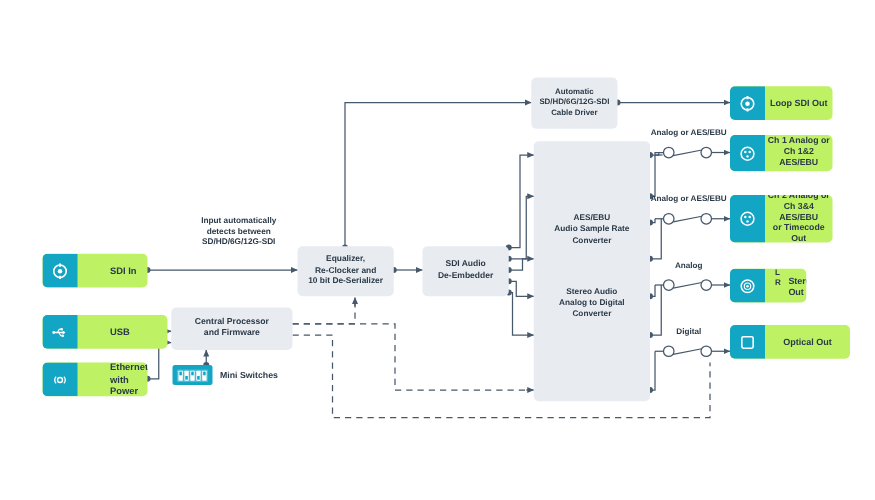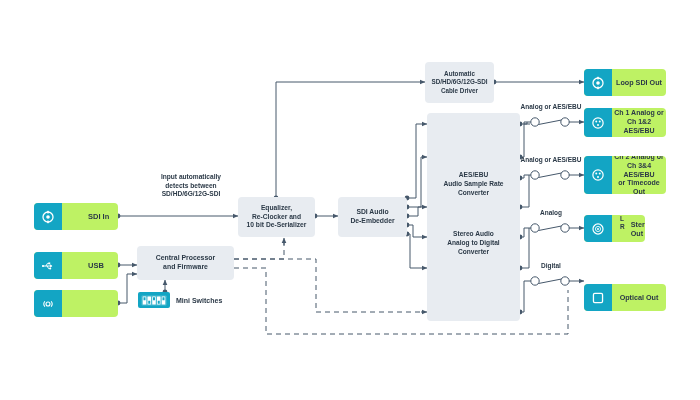--- a/index.html
+++ b/index.html
@@ -179,21 +179,21 @@
       <svg width="14" height="14" viewBox="0 0 24 24">
         <circle cx="12" cy="12" r="8.6" fill="none" stroke="#ffffff" stroke-width="2.2"></circle>
         <circle cx="12" cy="12" r="3.1" fill="#ffffff"></circle>
         <rect x="10.6" y="1.4" width="2.8" height="4.4" fill="#ffffff"></rect>
         <rect x="10.6" y="18.2" width="2.8" height="4.4" fill="#ffffff"></rect>
       </svg>
     </div>
     <div class="lb">SDI In</div>
   </div>
 
-  <div class="node io" style="left:34px;top:252px;width:84px;height:27px;font-size:7.5px;">
+  <div class="node io" style="left:34px;top:252px;width:100px;height:27px;font-size:7.5px;">
     <div class="ic">
       <svg width="14" height="14" viewBox="0 0 24 24">
         <path d="M3 12 H19" stroke="#ffffff" stroke-width="1.8" fill="none"></path>
         <circle cx="3.4" cy="12" r="1.9" fill="#ffffff"></circle>
         <path d="M19 12 L15.6 9.2 L15.6 14.8 Z" fill="#ffffff"></path>
         <path d="M8.5 12 L11 7.6 L13.6 7.6" stroke="#ffffff" stroke-width="1.6" fill="none"></path>
         <rect x="12.6" y="5.9" width="3.2" height="3.2" fill="#ffffff"></rect>
         <path d="M10.5 12 L13 16.4 L15.2 16.4" stroke="#ffffff" stroke-width="1.6" fill="none"></path>
         <circle cx="15.8" cy="16.4" r="1.8" fill="#ffffff"></circle>
       </svg>
@@ -201,20 +201,26 @@
     <div class="lb">USB</div>
   </div>
 
   <div class="node io" style="left:34px;top:290px;width:84px;height:27px;font-size:7.5px;">
     <div class="ic">
       <svg width="14" height="14" viewBox="0 0 24 24">
         <circle cx="12" cy="12" r="3.4" fill="none" stroke="#ffffff" stroke-width="1.9"></circle>
         <path d="M6.6 7.3 A7.6 7.6 0 0 0 6.6 16.7" stroke="#ffffff" stroke-width="1.8" fill="none"></path>
         <path d="M17.4 7.3 A7.6 7.6 0 0 1 17.4 16.7" stroke="#ffffff" stroke-width="1.8" fill="none"></path>
       </svg>
+    </div>
+    <div class="lb">
+      <div>
+        <div>Ethernet</div>
+        <div>with Power</div>
+      </div>
     </div>
   </div>
 
   <div class="plain-label" style="left:128px;top:173px;width:126px;font-size:6.6px;">
     <div>Input automatically</div>
     <div>detects between</div>
     <div>SD/HD/6G/12G-SDI</div>
   </div>
 
   <div class="node greybox" style="left:238px;top:197px;width:77px;height:40px;font-size:6.7px;">
@@ -343,21 +349,21 @@
         <circle cx="12" cy="12" r="1.7" fill="#ffffff"></circle>
       </svg>
     </div>
     <div class="lr">
       <div>L</div>
       <div>R</div>
     </div>
     <div class="lb" style="padding-left:2px;">Stereo Out</div>
   </div>
 
-  <div class="node io center" style="left:584px;top:284px;width:82px;height:27px;font-size:7.2px;">
+  <div class="node io center" style="left:584px;top:260px;width:96px;height:27px;font-size:7.2px;">
     <div class="ic">
       <svg width="14" height="14" viewBox="0 0 24 24">
         <rect x="4.2" y="4.2" width="15.6" height="15.6" rx="2.2" fill="none" stroke="#ffffff" stroke-width="2.2"></rect>
       </svg>
     </div>
     <div class="lb">Optical Out</div>
   </div>
 
 </div>
 

